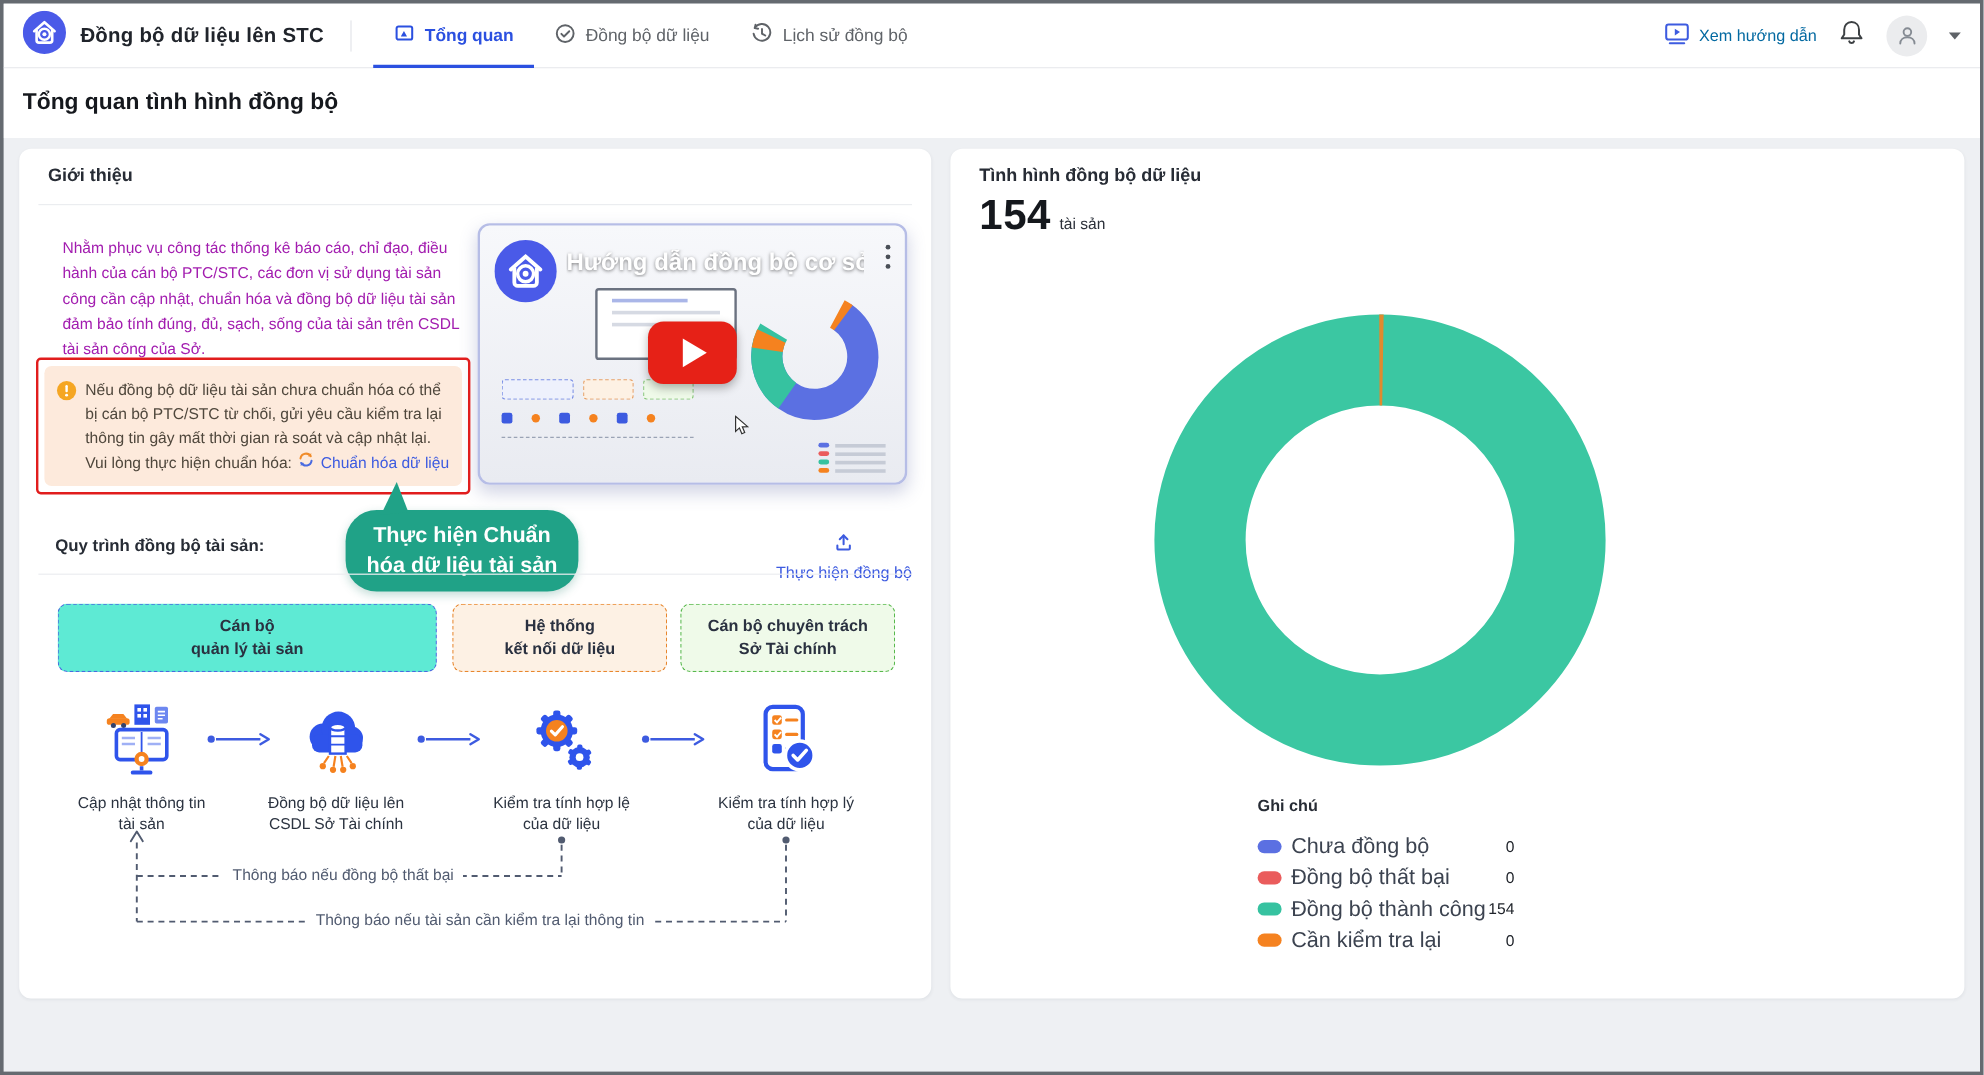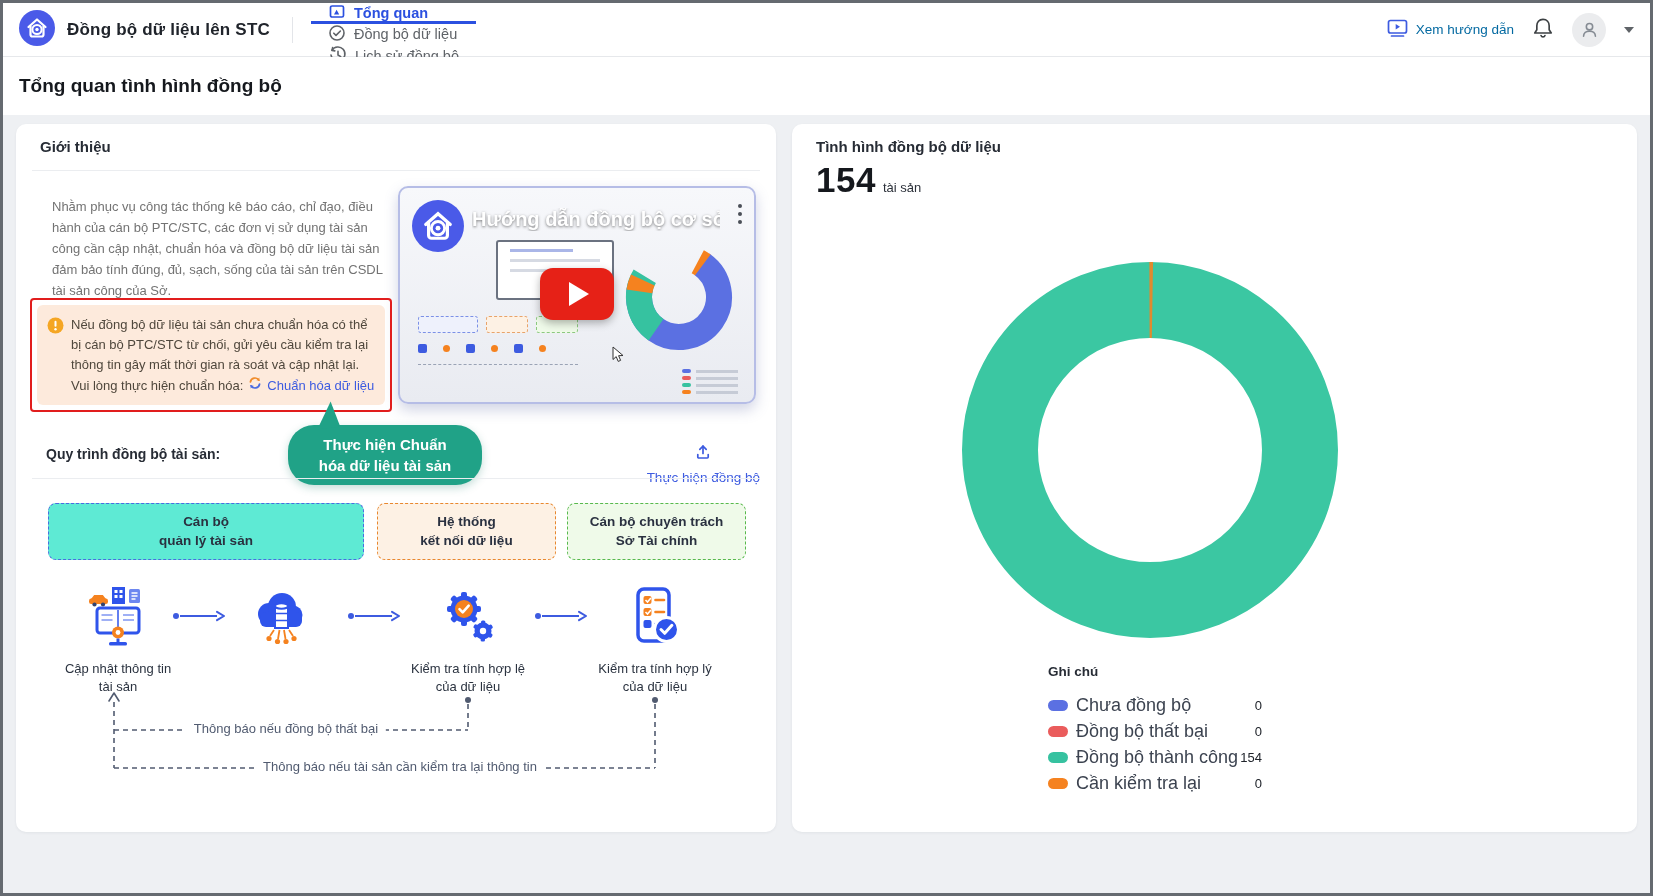--- a/index.html
+++ b/index.html
@@ -6,21 +6,21 @@
   body { font-family:"Liberation Sans", sans-serif; background:#9aa0a6; }
   .frame { position:relative; width:1653px; height:896px; background:#eef0f3;
            border:3px solid #656a70; overflow:hidden; }
 
   
   .topbar { position:absolute; left:0; top:0; width:100%; height:54px; background:#fff;
             border-bottom:1px solid #e6e8eb; display:flex; align-items:center; padding:0 16px; }
   .brand { display:flex; align-items:center; gap:12px; }
   .brand-title { font-size:17px; font-weight:bold; color:#20242b; letter-spacing:.2px; }
   .vdiv { width:1px; height:26px; background:#e3e5e9; margin:0 18px 0 22px; }
-  .tabs { display:flex; height:54px;flex-direction:column; }
+  .tabs { display:flex; height:54px; }
   .tab { display:flex; align-items:center; gap:8px; padding:0 17px; font-size:14.5px;
          color:#5f6368; cursor:pointer; height:100%; }
   .tab.active { color:#2b50e0; font-weight:bold; box-shadow:inset 0 -3px 0 #2b50e0; }
   .topbar-right { margin-left:auto; display:flex; align-items:center; gap:18px; }
   .help-link { display:flex; align-items:center; gap:8px; color:#0369a1; font-size:13.5px; cursor:pointer; }
   .avatar { width:34px; height:34px; border-radius:50%; background:#ebecee; display:flex;
             align-items:center; justify-content:center; }
   .caret { width:0; height:0; border-left:5px solid transparent; border-right:5px solid transparent;
            border-top:6px solid #5f6368; }
 
@@ -31,34 +31,34 @@
 
   
   .card { position:absolute; background:#fff; border-radius:10px; box-shadow:0 1px 3px rgba(25,30,50,.06); }
   .card-left  { left:13px; top:121px; width:760px; height:708px; }
   .card-right { left:789px; top:121px; width:845px; height:708px; }
   .abs { position:absolute; }
   .h2 { font-size:15px; font-weight:bold; color:#272c35; }
   .divider { position:absolute; left:16px; right:16px; height:1px; background:#ebedf0; }
 
   
-  .intro-p { left:36px; top:72px; width:332px; font-size:13px; line-height:1.62; color:#737373; }
+  .intro-p { left:36px; top:72px; width:332px; font-size:13px; line-height:1.62; color:#a21caf; }
 
   
   .red-annotation { left:14px; top:174px; width:362px; height:114px; border:2.5px solid #e11d1d;
                     border-radius:4px; pointer-events:none; }
   .warnbox { left:21px; top:181px; width:348px; height:100px; background:#fdeadc; border-radius:6px;
              padding:10px 10px 16px 34px; font-size:13px; line-height:1.55; color:#4f473c; }
   .warn-icon { position:absolute; left:10px; top:12px; }
   .warn-link-row { margin-top:1px; display:flex; align-items:center; gap:5px; flex-wrap:wrap; }
   .link { color:#3d5be0; cursor:pointer; }
 
   
   .tooltip { left:272px; top:301px; width:194px; background:#20a287; border-radius:26px;
-             color:#fff; font-size:15px; font-weight:bold; text-align:center; line-height:1.4;
+             color:#fff; font-size:18px; font-weight:bold; text-align:center; line-height:1.4;
              padding:9px 8px; box-shadow:0 3px 8px rgba(20,120,100,.25); }
   .tooltip .tail { position:absolute; left:28px; top:-23px; width:0; height:0;
                    border-left:16px solid transparent; border-right:7px solid transparent;
                    border-bottom:26px solid #20a287; transform:rotate(-6deg); }
 
   
   .proc-h { left:30px; top:322px; font-size:14px; font-weight:bold; color:#272c35; }
   .sync-link { right:16px; top:320px; display:flex; align-items:center; gap:7px;
                color:#3d5be0; font-size:13.5px; cursor:pointer;flex-direction:column; }
 
@@ -456,20 +456,24 @@
     <svg class="abs flow-arrow" style="left:518px;" viewBox="0 0 54 12">
         <circle cx="4" cy="6" r="3" fill="#3d5be0"></circle>
         <path d="M8 6 H45" stroke="#3d5be0" stroke-width="2"></path>
         <path d="M45 1.8 L52 6 L45 10.2" stroke="#3d5be0" stroke-width="2" fill="none" stroke-linecap="round" stroke-linejoin="round"></path>
       </svg>
 
     <div class="abs steplabel" style="left:17px;">
       <span>Cập nhật thông tin</span>
         <span>tài sản</span>
     </div>
+    <div class="abs steplabel" style="left:179px;">
+      <span>Đồng bộ dữ liệu lên</span>
+        <span>CSDL Sở Tài chính</span>
+    </div>
     <div class="abs steplabel" style="left:367px;">
       <span>Kiểm tra tính hợp lệ</span>
         <span>của dữ liệu</span>
     </div>
     <div class="abs steplabel" style="left:554px;">
       <span>Kiểm tra tính hợp lý</span>
         <span>của dữ liệu</span>
     </div>
 
     <svg class="abs" style="left:0; top:566px;" width="760" height="96" viewBox="0 0 760 96">

